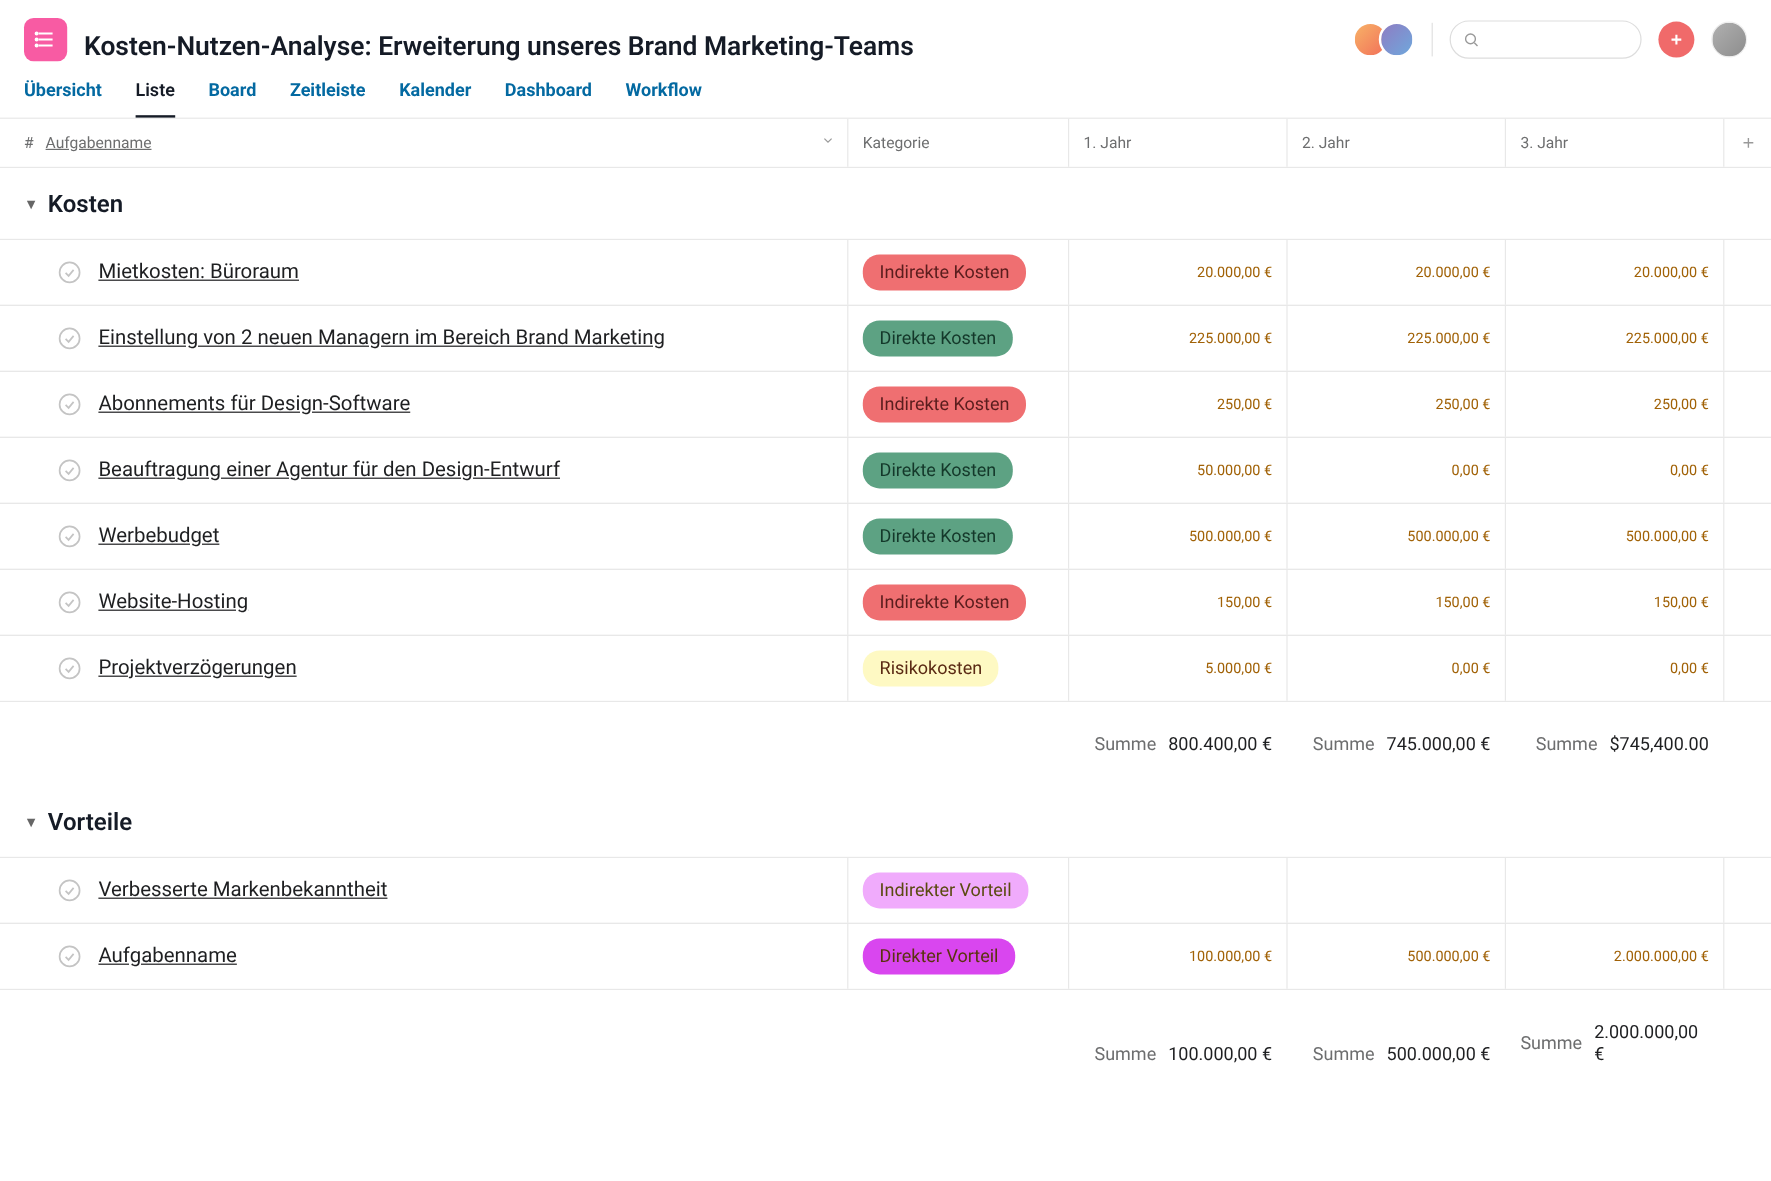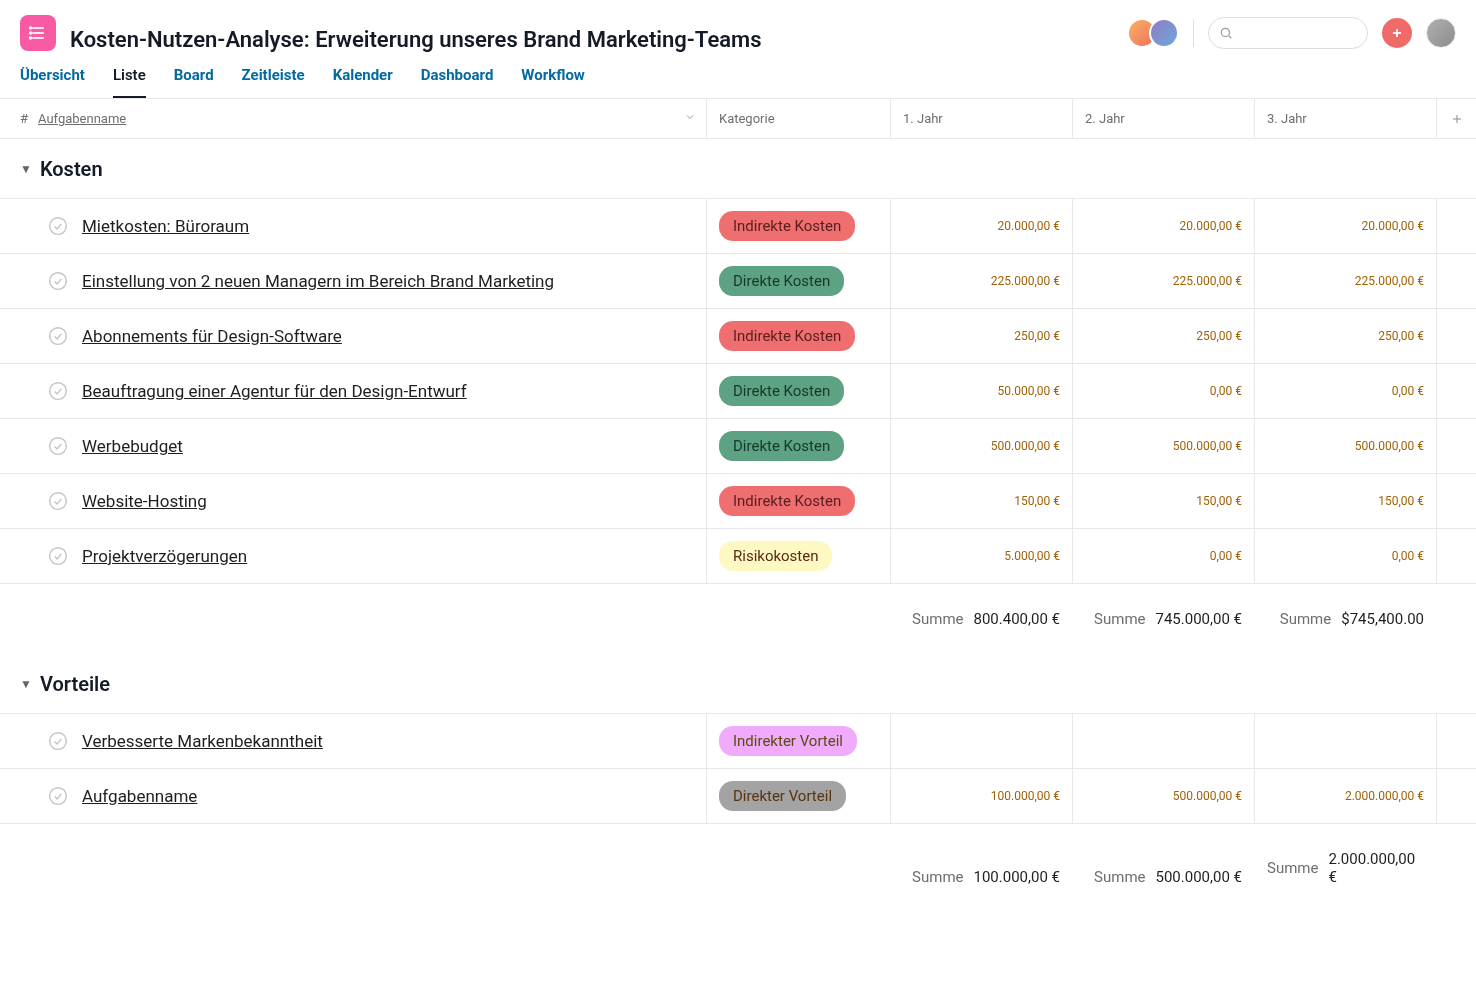--- a/index.html
+++ b/index.html
@@ -287,21 +287,21 @@
         <div class="row">
           <div class="col-drag"></div>
           <div class="col-name">
             <span class="check"><svg viewBox="0 0 24 24" fill="none" stroke="currentColor" stroke-width="1.7">
                 <circle cx="12" cy="12" r="10"></circle>
                 <polyline points="8 12.5 11 15.5 16 9.5"></polyline>
               </svg></span>
             <span>Aufgabenname</span>
           </div>
           <div class="col-cat">
-            <span class="pill" style="background:#a3a3a3;color:#5a330e;">Direkter Vorteil</span>
+            <span class="pill" style="background:#d946ef;color:#5a330e;">Direkter Vorteil</span>
           </div>
           <div class="col-y">100.000,00 €</div>
           <div class="col-y">500.000,00 €</div>
           <div class="col-y">2.000.000,00 €</div>
           <div class="col-add"></div>
         </div>
       </div>
       <div class="sum-row">
         <div class="col-drag"></div>
         <div class="col-name"></div>

